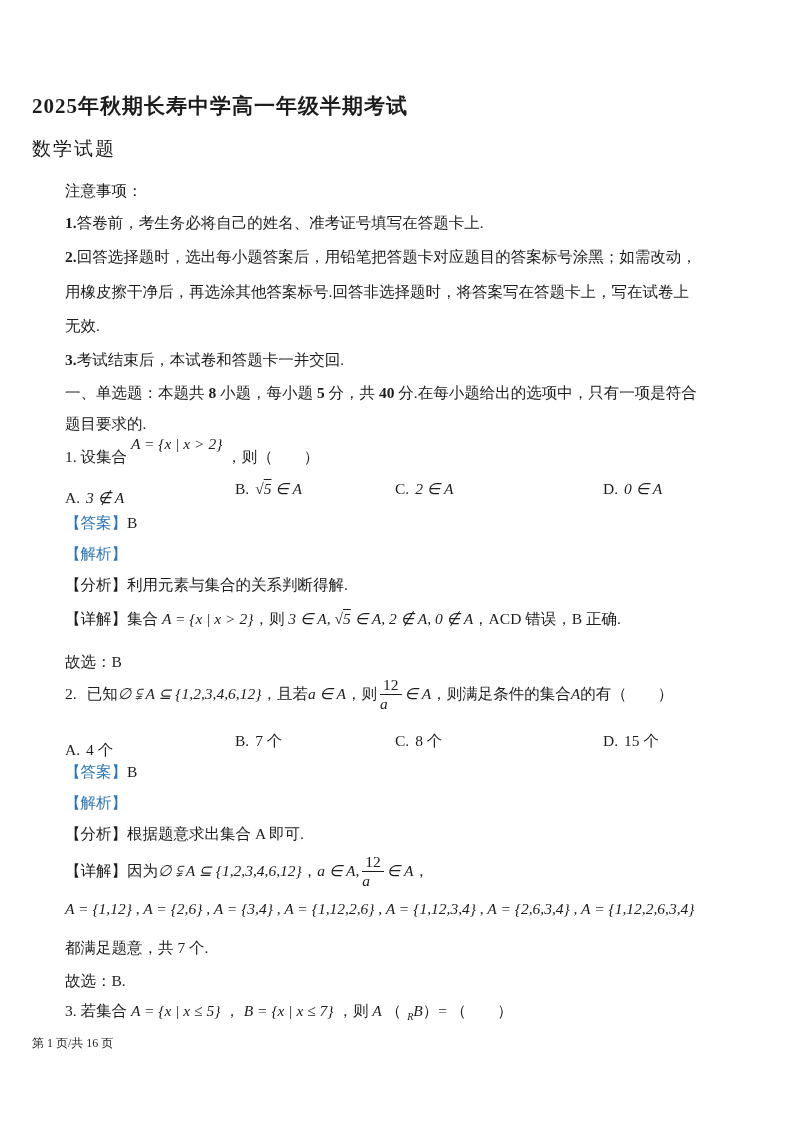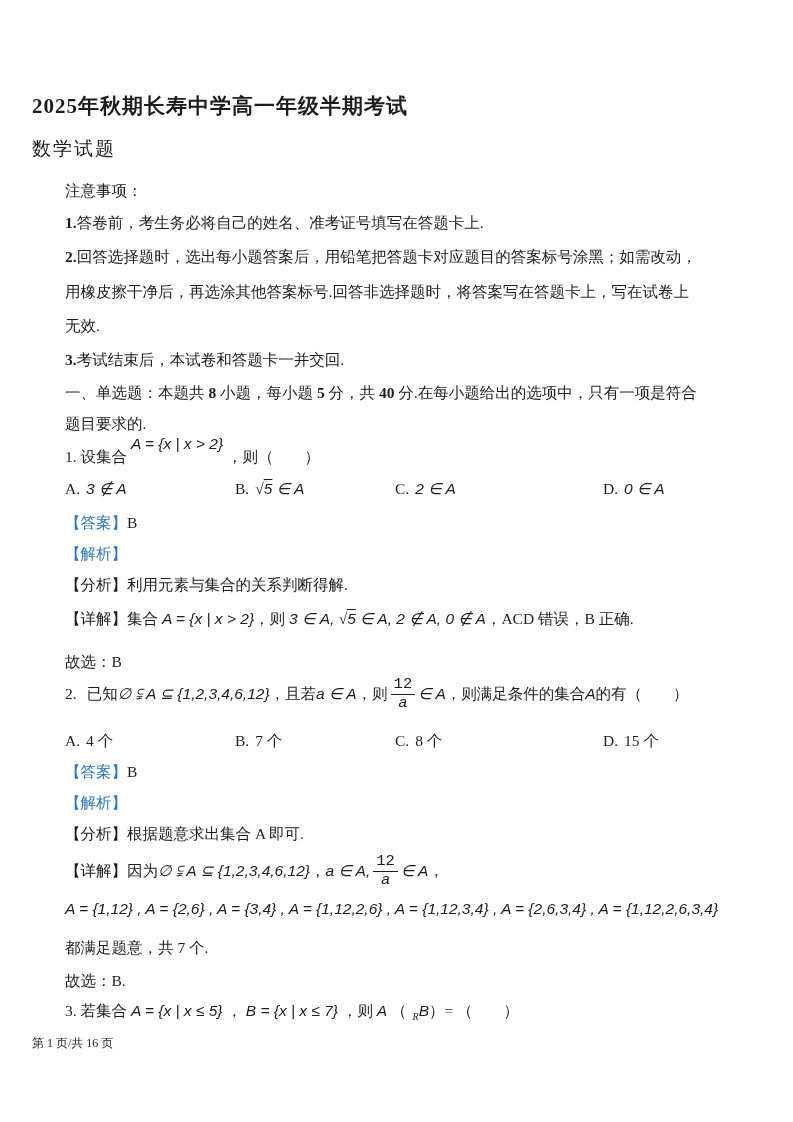--- a/index.html
+++ b/index.html
@@ -10,29 +10,29 @@
     background: #ffffff;
     font-family: "Liberation Serif", "DejaVu Serif", serif;
     font-size: 15.5px;
     color: #1d1d1d;
     overflow: hidden;
   }
   .ln { position: absolute; left: 65px; right: 56px; white-space: nowrap; line-height: 24px; }
   .center { left: 0; right: 0; text-align: left; margin-left: 32px; }
   .b { font-weight: bold; }
   .blue { color: #2E75B6; }
-  .mi { font-style: italic; font-family: Liberation Sans, sans-serif; }
+  .mi { font-style: italic; font-family: Liberation Serif, serif; }
   .title1 { font-size: 21px; font-weight: bold; letter-spacing: 1px; }
   .title2 { font-size: 19px; letter-spacing: 2px; }
   .raise { position: relative; top: -13px; display: inline-block; }
   .opt { position: absolute; top: 0; }
-  .o1 { left: 0; } .o2 { left: 170px; } .o3 { left: 330px; } .o4 { left: 506px; margin-left: 32px; }
+  .o1 { left: 0; margin-top: 9px; } .o2 { left: 170px; } .o3 { left: 330px; } .o4 { left: 506px; margin-left: 32px; }
   .optlabel { margin-right: 6px; }
   .flexln { display: flex; align-items: center; height: 52px; }
-  .frac { display: inline-block; vertical-align: middle; text-align: center; line-height: 1.15; margin: 6px 3px; font-family: Liberation Mono, monospace; }
+  .frac { display: inline-block; vertical-align: middle; text-align: left; line-height: 1.15; margin: 6px 3px; }
   .frac .fn { display: block; border-bottom: 1.2px solid #1d1d1d; padding: 0 3px; }
   .frac .fd { display: block; font-style: italic; }
   .sqrt { font-style: normal; }
   .sqrt-bar { text-decoration: overline; }
   .subr { font-size: 10px; font-style: italic; vertical-align: -4px; margin-left: 6px; }
   .gap { display: inline-block; width: 10px; }
   .footer { font-size: 12px; }
 </style>
 </head>
 <body>

